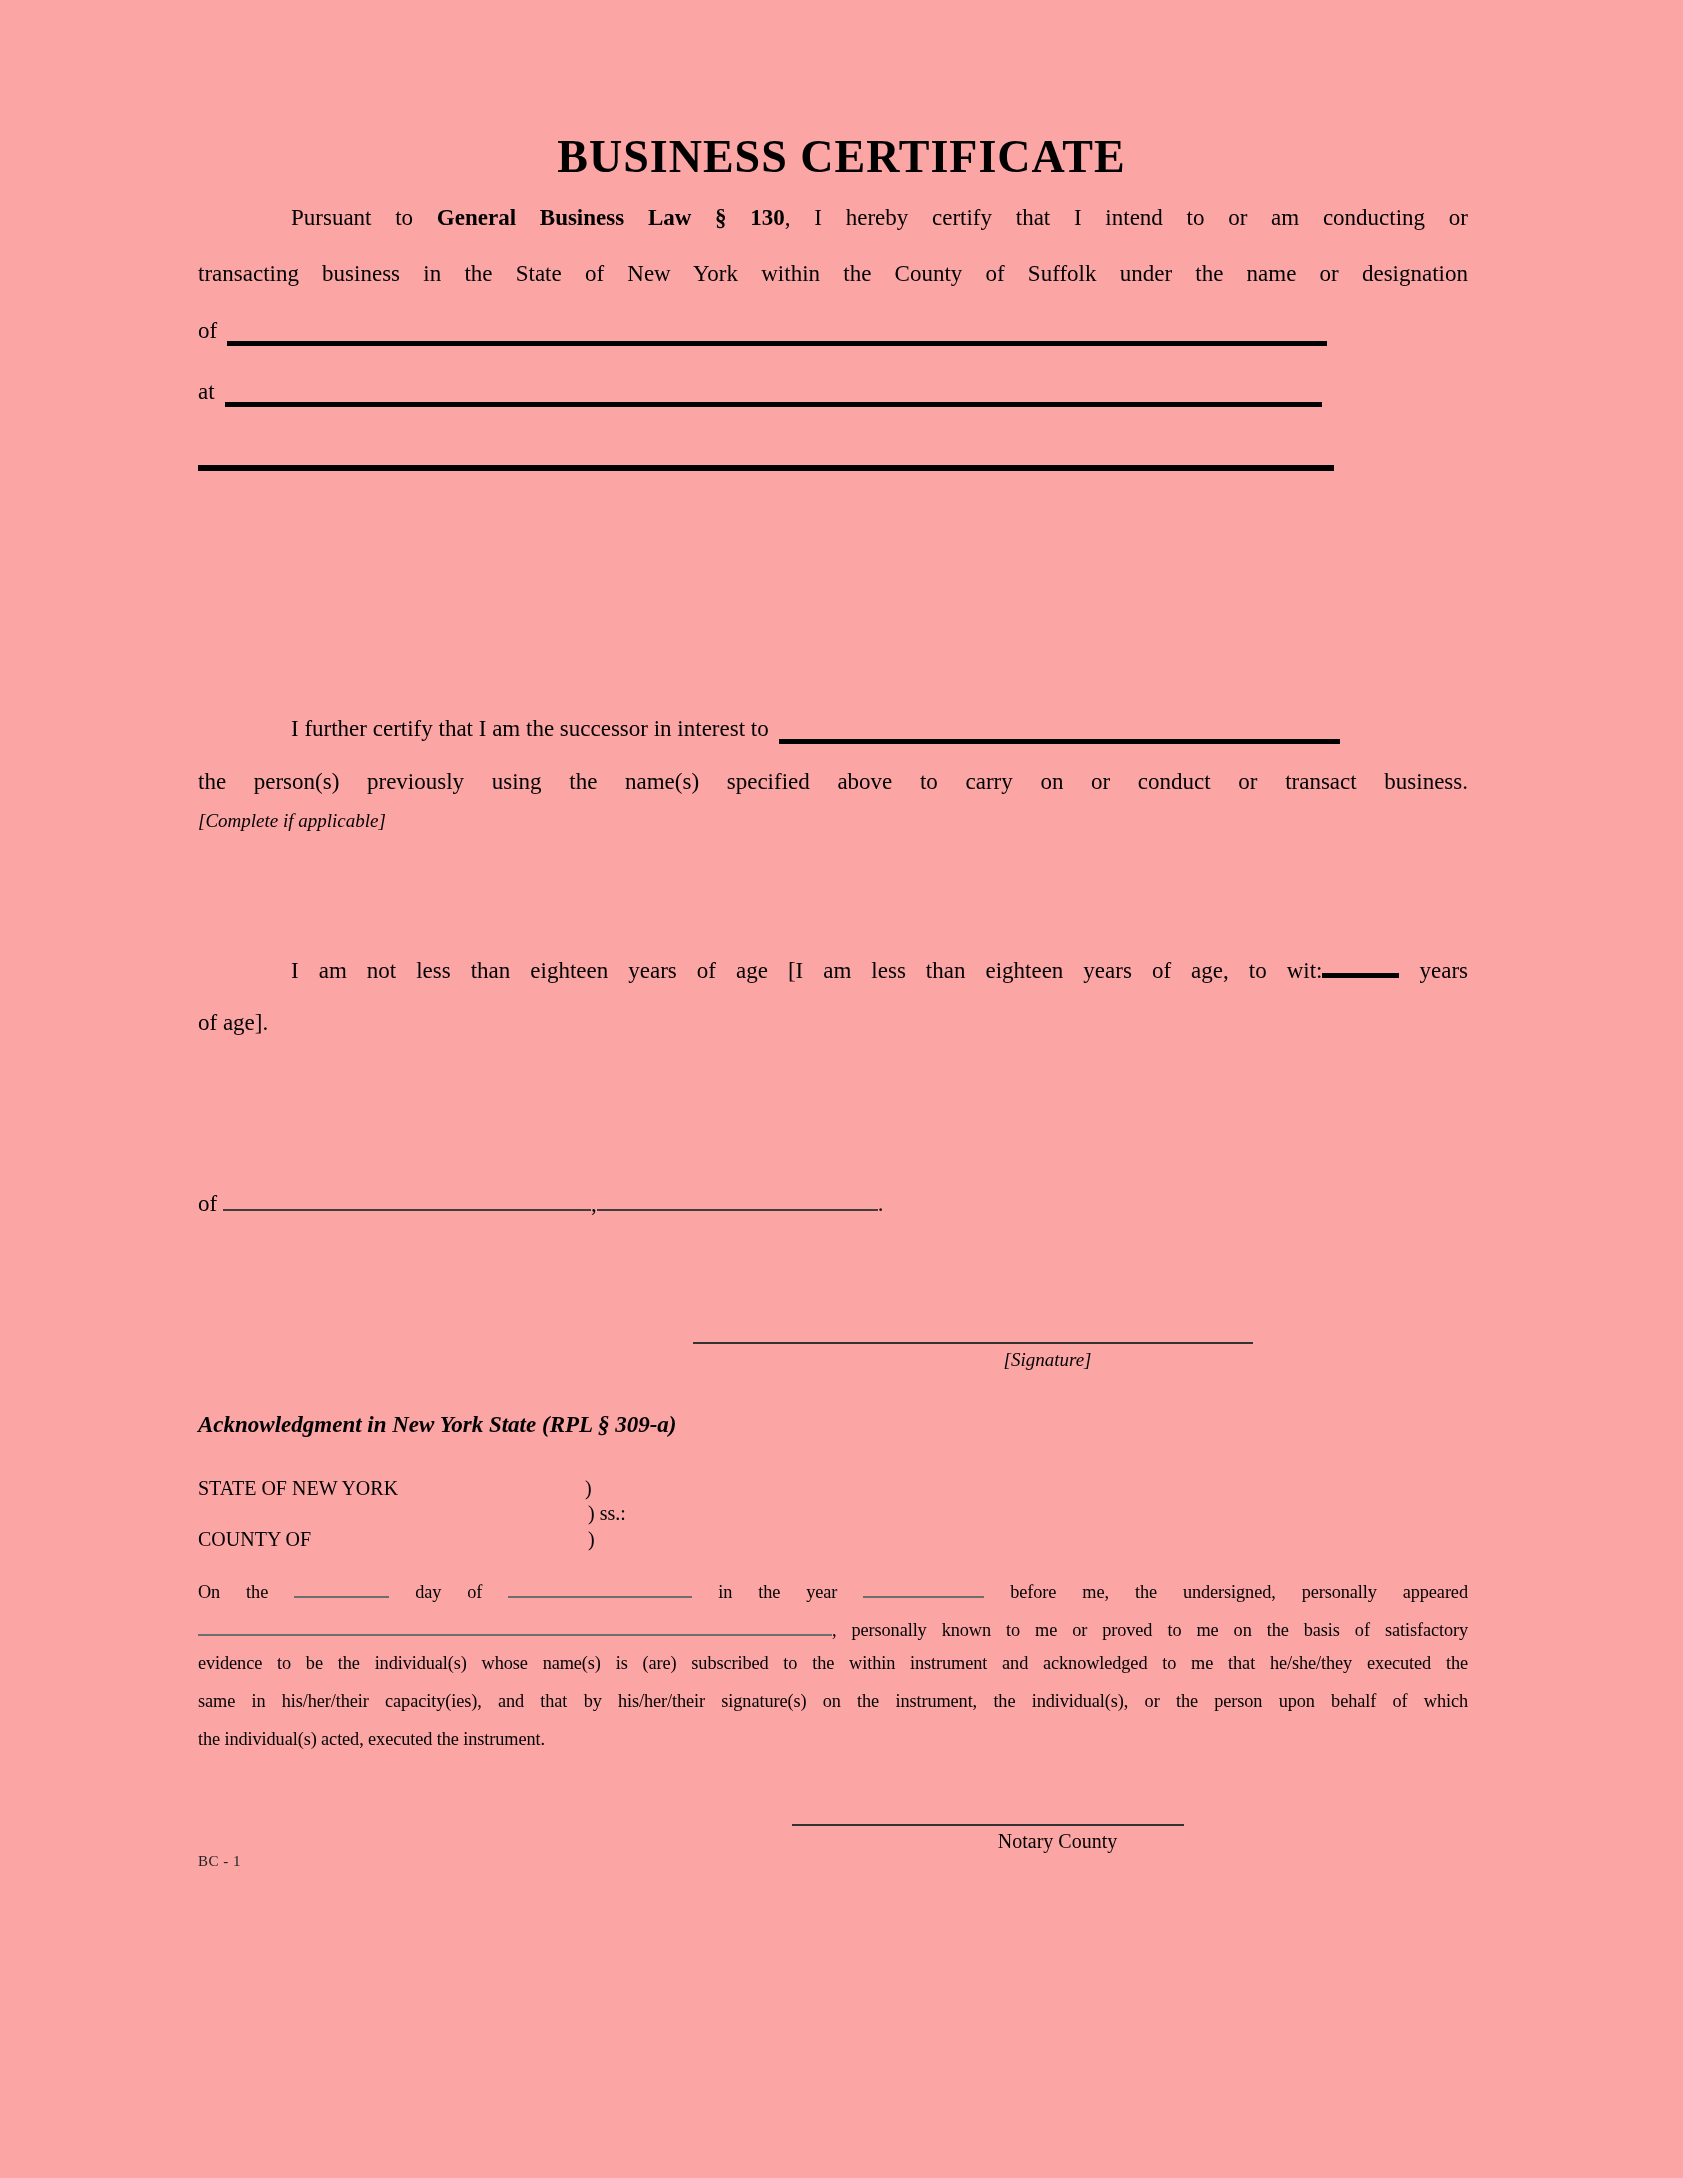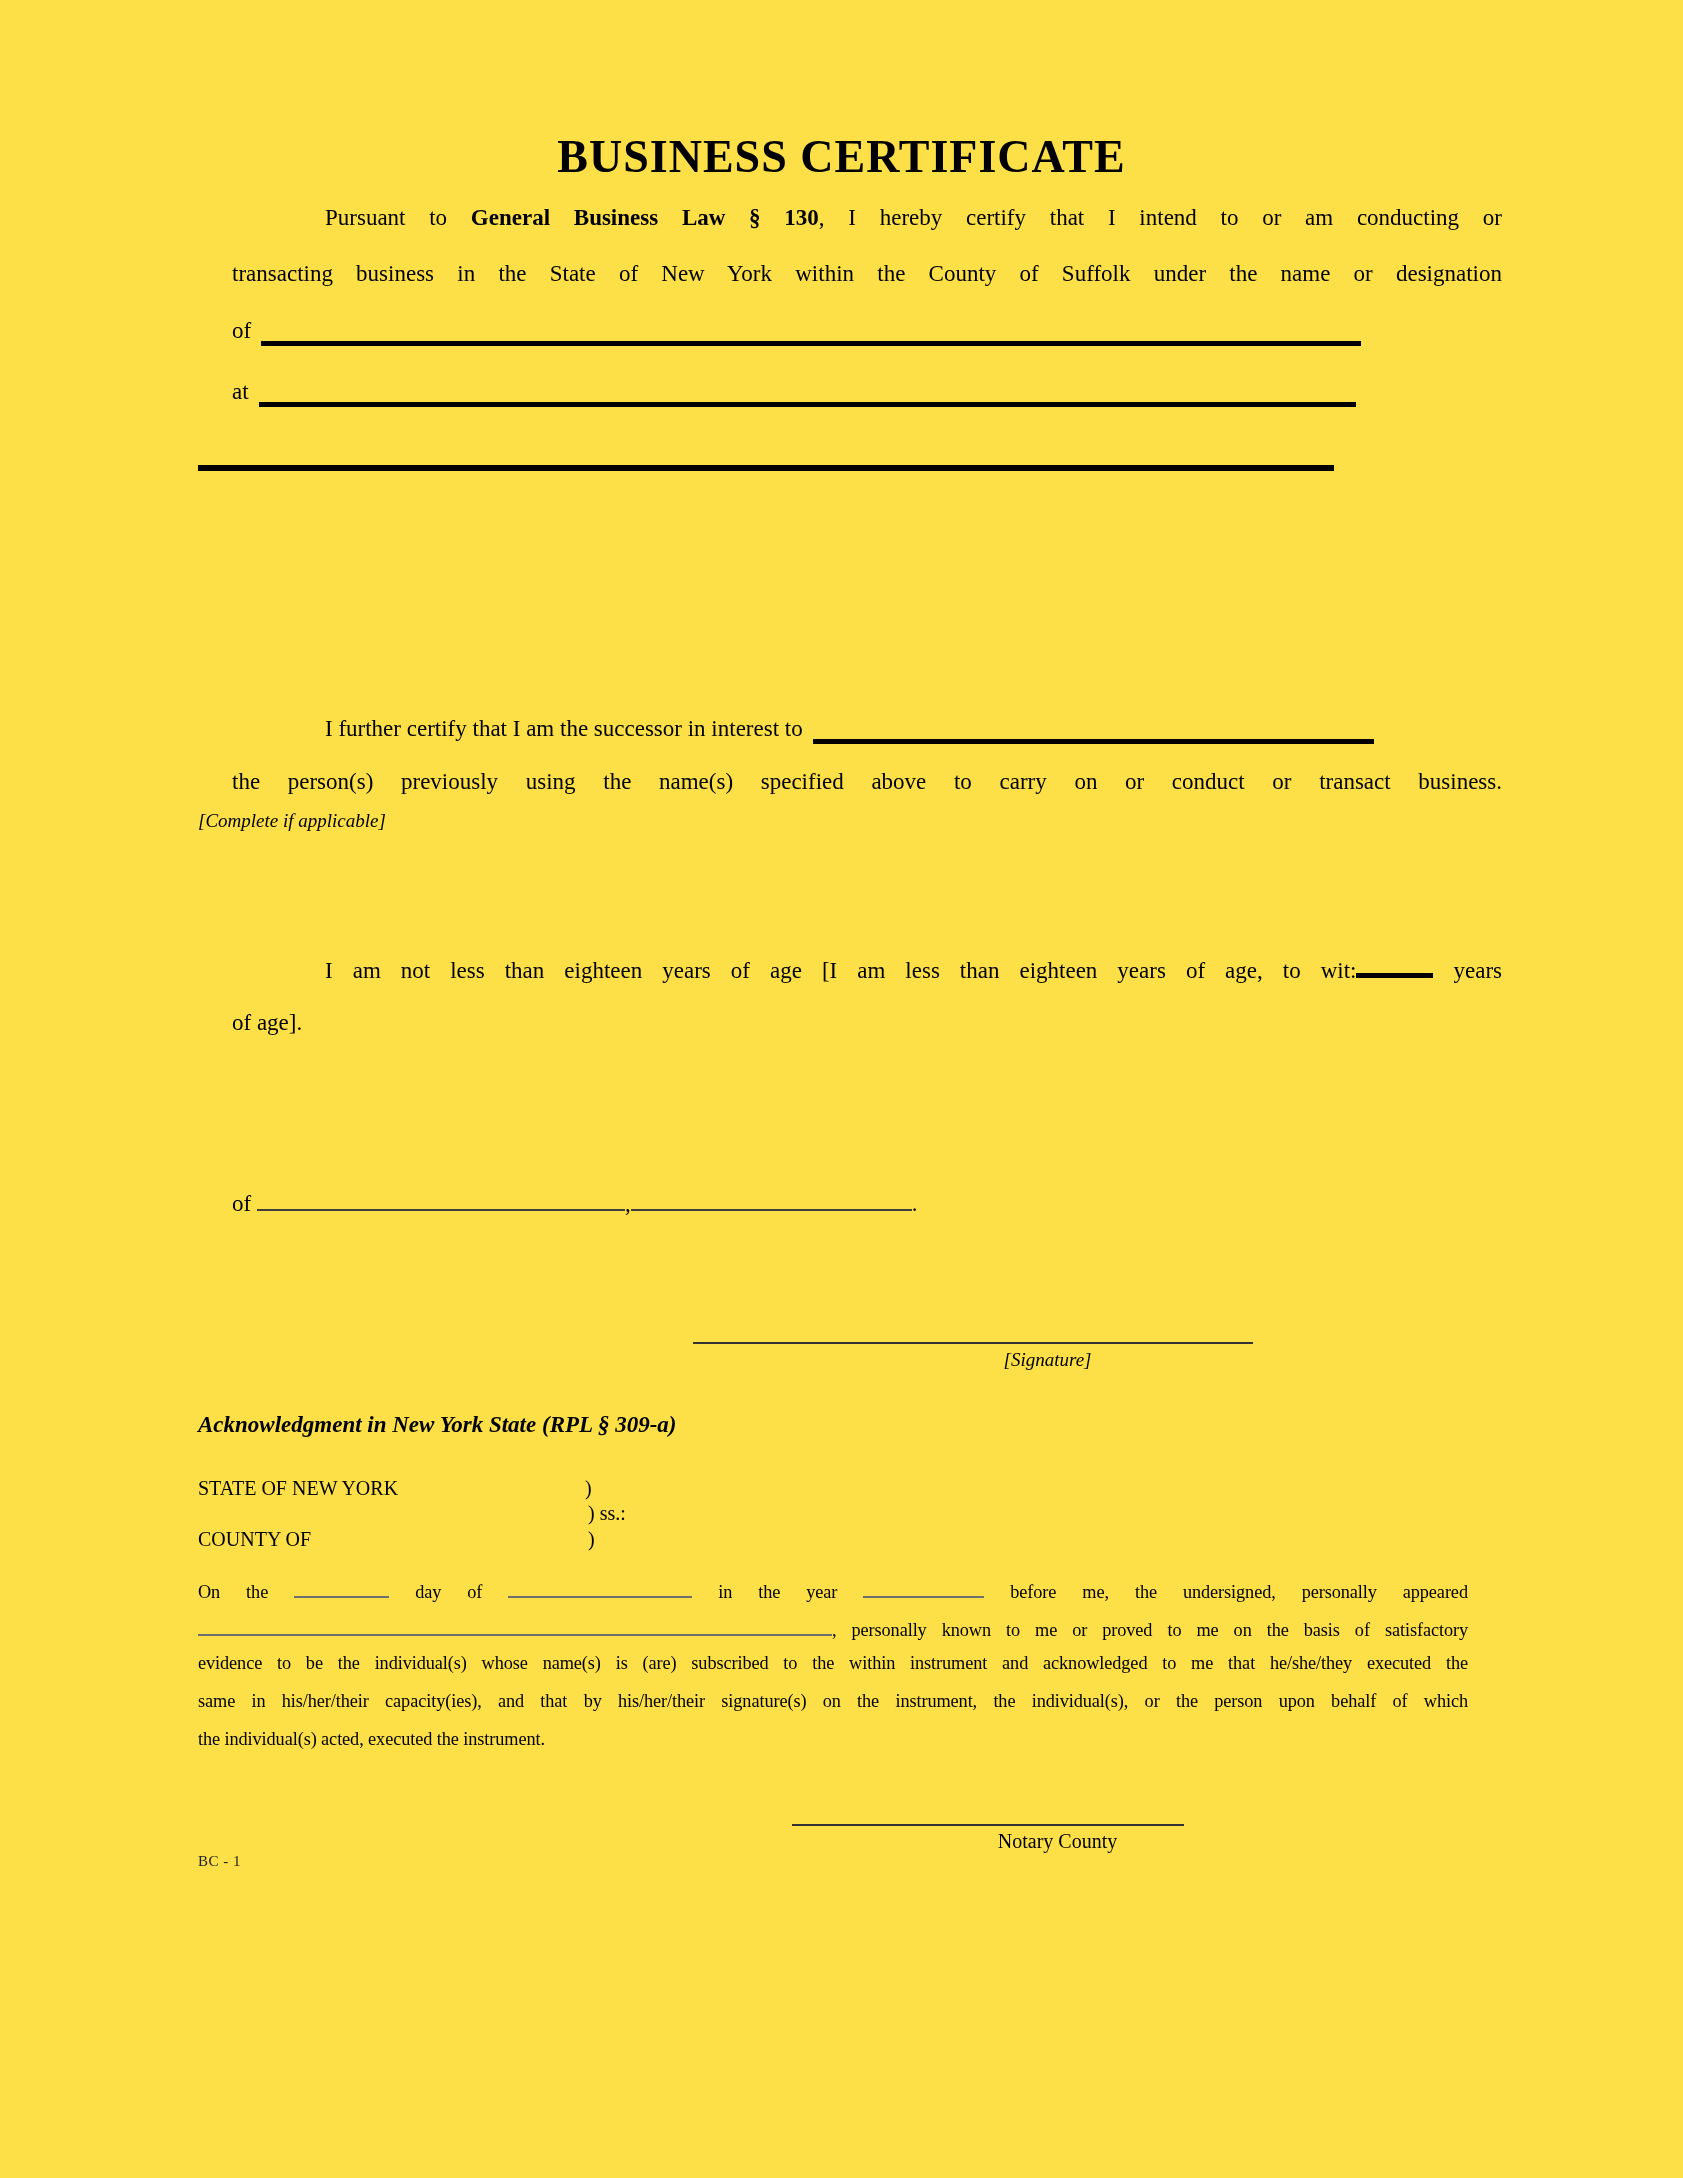--- a/index.html
+++ b/index.html
@@ -1,22 +1,22 @@
 <!DOCTYPE html>
 <html><head>
 <meta charset="utf-8">
 <style>
   html, body { margin:0; padding:0; background:#ffffff; }
   .page {
-    position:relative; width:1683px; height:2178px; background:#fde047;
+    position:relative; width:1683px; height:2178px; background:#fca5a5;
     font-family:"Liberation Serif", serif; color:#000;
     overflow:hidden;
   }
   .abs { position:absolute; }
-  .body-text { font-size:23px; line-height:1.3;margin-left:34px; }
+  .body-text { font-size:23px; line-height:1.3; }
   .jl { text-align:justify; text-align-last:justify; }
   .title {
     top:99px; left:0; width:1683px; text-align:center;
     font-size:46px; font-weight:bold; letter-spacing:1px;
   }
   .fieldrow { display:flex; align-items:flex-end; }
   .fieldrow .lbl { white-space:nowrap; }
   .blank-thick { flex:1; border-bottom:5px solid #000; margin-left:10px; height:28px; }
   .rule-heavy { border-bottom:6px solid #000; height:0; }
   .iblank { display:inline-block; height:1em; vertical-align:baseline; }

